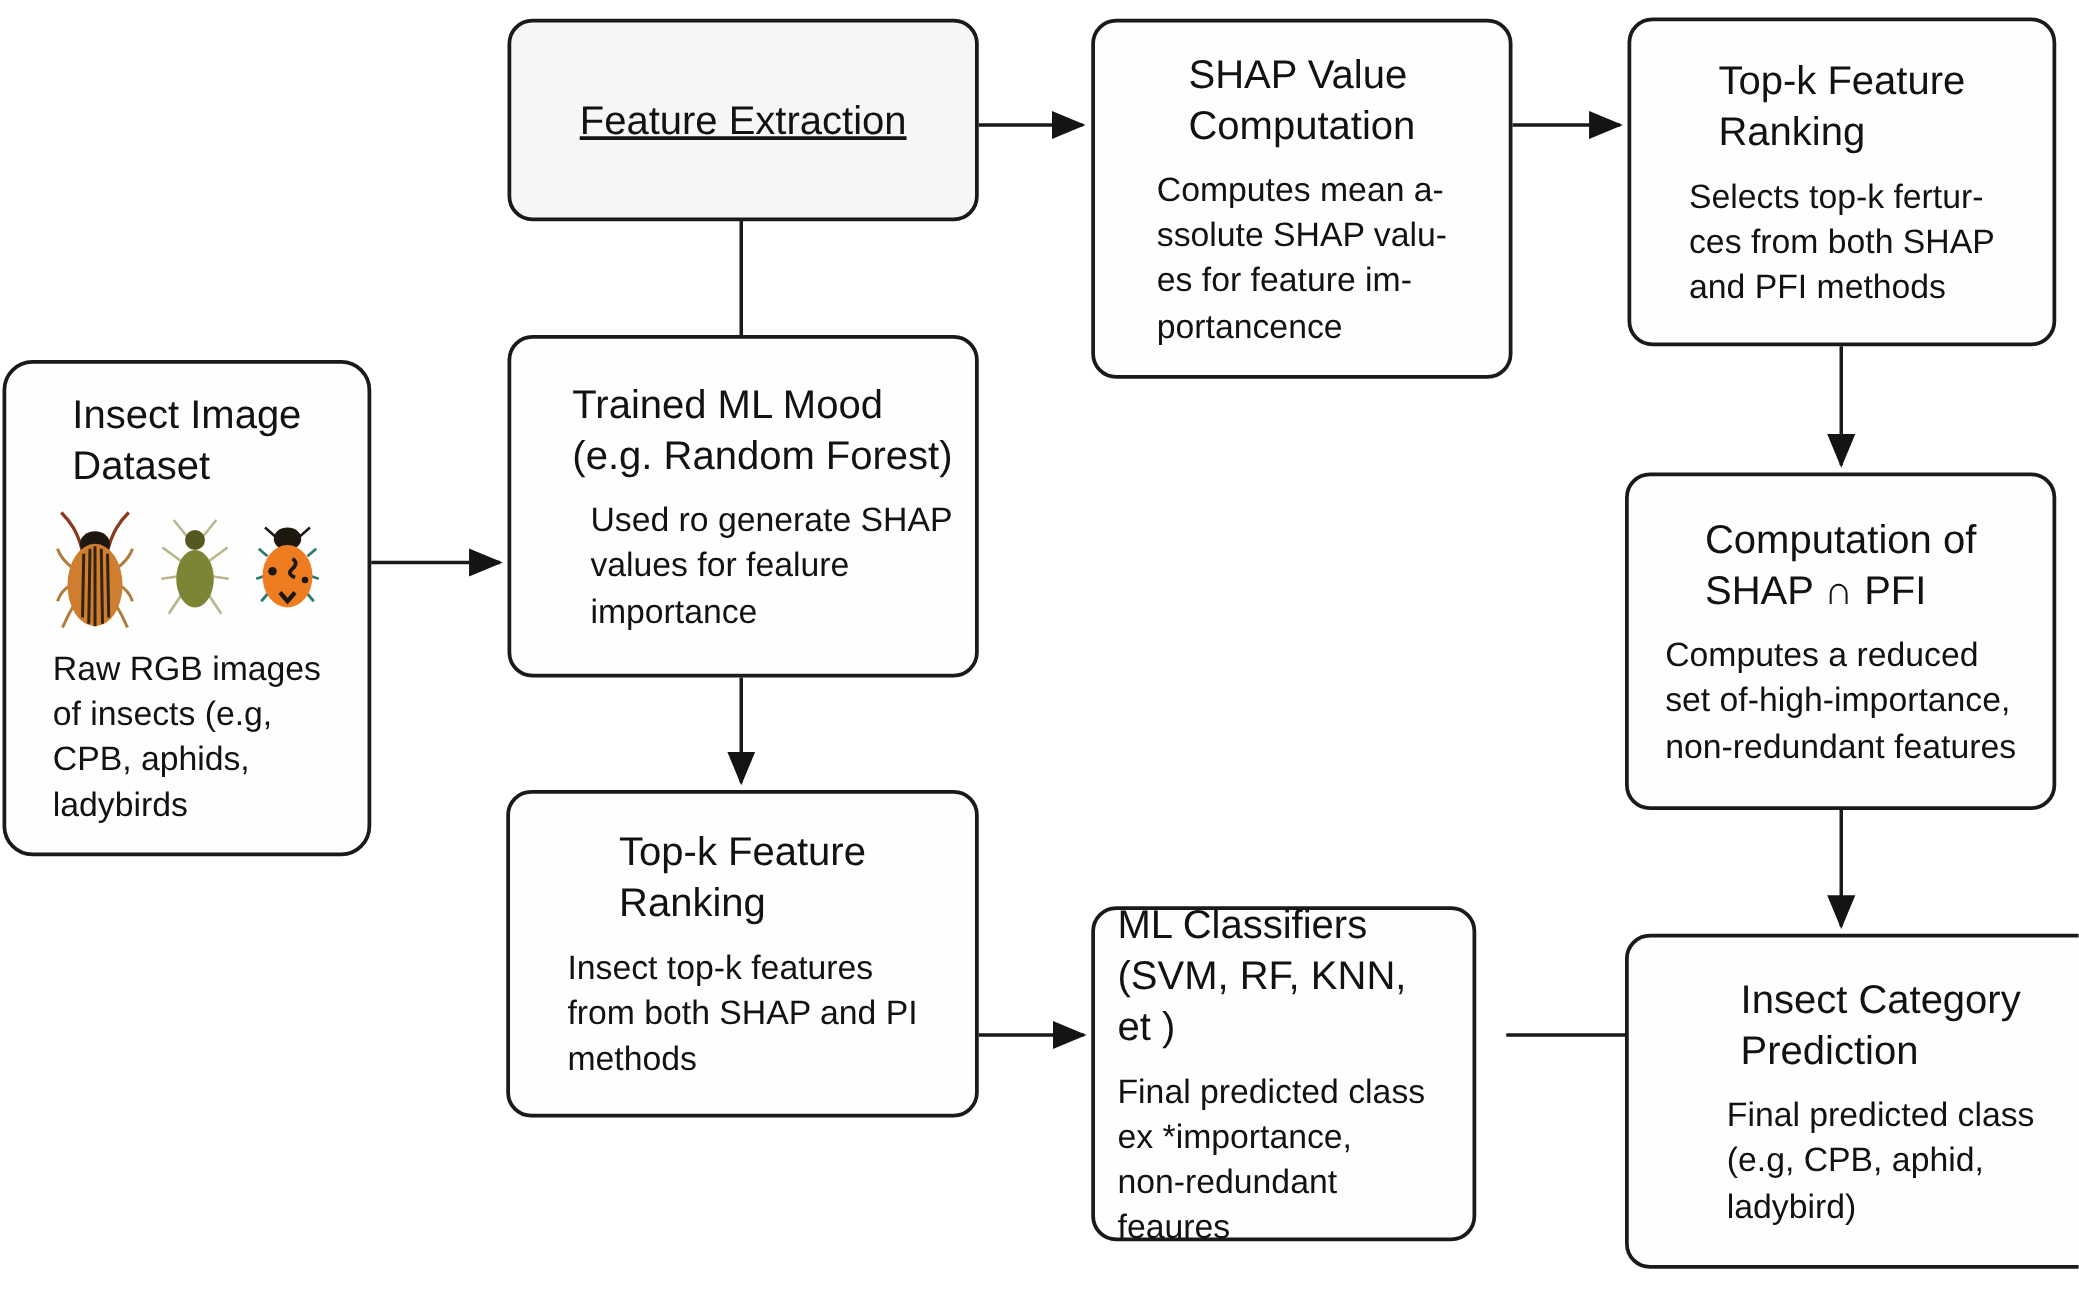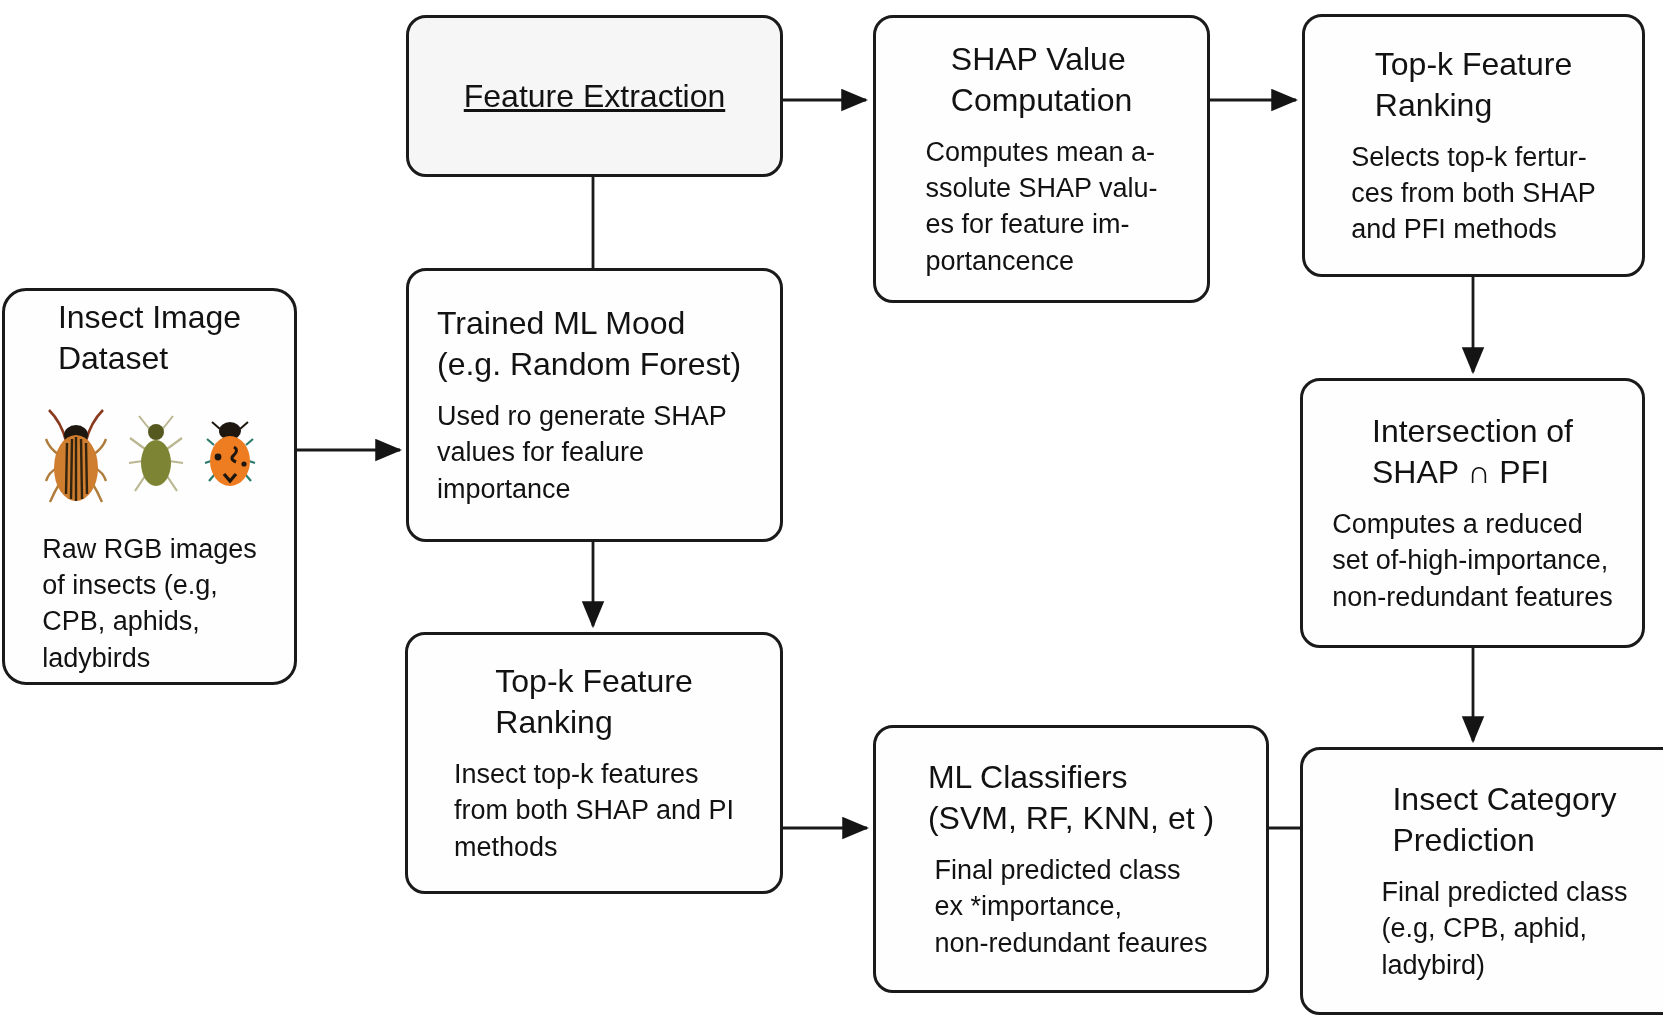--- a/index.html
+++ b/index.html
@@ -17,21 +17,21 @@
   .wires line{stroke:var(--border); stroke-width:2.8px;}
   .node{
     position:absolute; z-index:2; box-sizing:border-box;
     border:3px solid var(--border); border-radius:20px; background:var(--box-fill);
     display:flex; flex-direction:column; align-items:center; justify-content:center;
     gap:13px; padding:10px 8px;
   }
   .node .title{font-size:32px; line-height:1.28; white-space:pre-line;}
   .node .body{font-size:27px; line-height:1.34; white-space:pre-line;}
   .node-feature-extraction{background:var(--feature-extraction-fill);}
-  .node-trained{align-items:flex-start; text-align:left; padding-left:28px; padding-right:4px; }
+  .node-trained{align-items:flex-end; text-align:left; padding-left:28px; padding-right:18px; }
   .icons-row{display:flex; align-items:center; justify-content:center; gap:20px; margin:2px 0;}
 </style>
 </head>
 <body>
 
 <div class="canvas">
 
   <svg class="wires" width="1663" height="1035" viewBox="0 0 1663 1035">
     <defs>
       <marker id="ah" viewBox="0 0 12 10" markerWidth="27" markerHeight="23" markerUnits="userSpaceOnUse" refX="11" refY="5" orient="auto">
@@ -63,21 +63,21 @@
   </div>
 
   <div class="node" style="left:1302px; top:14px; width:343px; height:263px;">
     <div class="title">Top-k Feature
 Ranking</div>
     <div class="body">Selects top-k fertur-
 ces from both SHAP
 and PFI methods</div>
   </div>
 
-  <div class="node" style="left:2px; top:288px; width:295px; height:397px; border-radius:24px; gap:24px;">
+  <div class="node" style="left:2px; top:288px; width:295px; height:397px; border-radius:24px; gap:10px;">
     <div class="title">Insect Image
 Dataset</div>
     <div class="icons-row">
 
       <svg width="64" height="100" viewBox="0 0 64 100">
         <path d="M22,36 C18,20 12,12 5,5" fill="none" style="stroke:var(--beetle-antenna)" stroke-width="2.6"></path>
         <path d="M42,36 C46,20 52,12 59,5" fill="none" style="stroke:var(--beetle-antenna)" stroke-width="2.6"></path>
         <path d="M15,50 C8,45 4,40 2,34" fill="none" style="stroke:var(--beetle-leg)" stroke-width="2.4"></path>
         <path d="M49,50 C56,45 60,40 62,34" fill="none" style="stroke:var(--beetle-leg)" stroke-width="2.4"></path>
         <path d="M13,63 C7,66 4,70 2,76" fill="none" style="stroke:var(--beetle-leg)" stroke-width="2.4"></path>
@@ -131,36 +131,36 @@
 
   <div class="node node-trained" style="left:406px; top:268px; width:377px; height:274px;">
     <div class="title">Trained ML Mood
 (e.g. Random Forest)</div>
     <div class="body">Used ro generate SHAP
 values for fealure
 importance</div>
   </div>
 
   <div class="node" style="left:1300px; top:378px; width:345px; height:270px;">
-    <div class="title">Intersection of
+    <div class="title">Computation of
 SHAP ∩ PFI</div>
     <div class="body">Computes a reduced
 set of-high-importance,
 non-redundant features</div>
   </div>
 
   <div class="node" style="left:405px; top:632px; width:378px; height:262px;">
     <div class="title">Top-k Feature
 Ranking</div>
     <div class="body">Insect top-k features
 from both SHAP and PI
 methods</div>
   </div>
 
-  <div class="node" style="left:873px; top:725px; width:396px; height:268px; padding:10px 8px;">
+  <div class="node" style="left:873px; top:725px; width:308px; height:268px; padding:10px 18px;">
     <div class="title">ML Classifiers
 (SVM, RF, KNN, et )</div>
     <div class="body">Final predicted class
 ex *importance,
 non-redundant feaures</div>
   </div>
 
   <div class="node" style="left:1300px; top:747px; width:409px; height:268px;">
     <div class="title">Insect Category
 Prediction</div>

